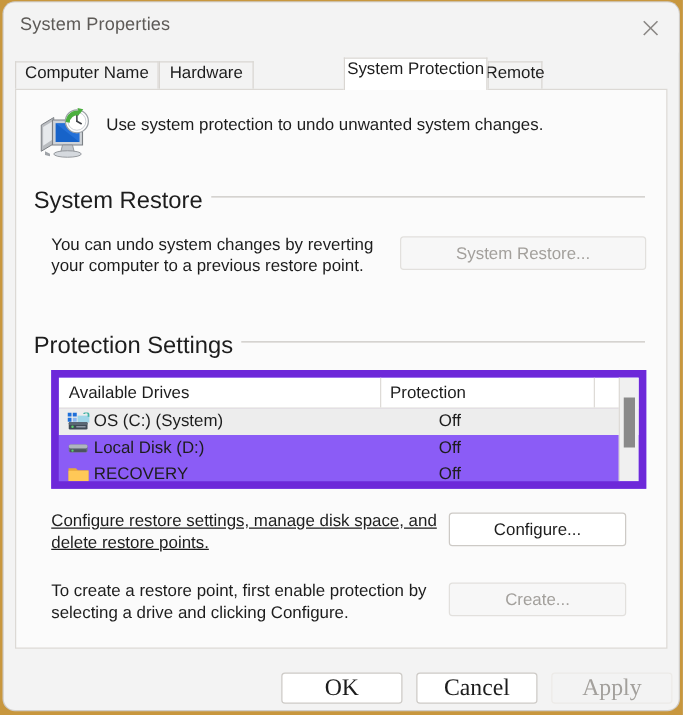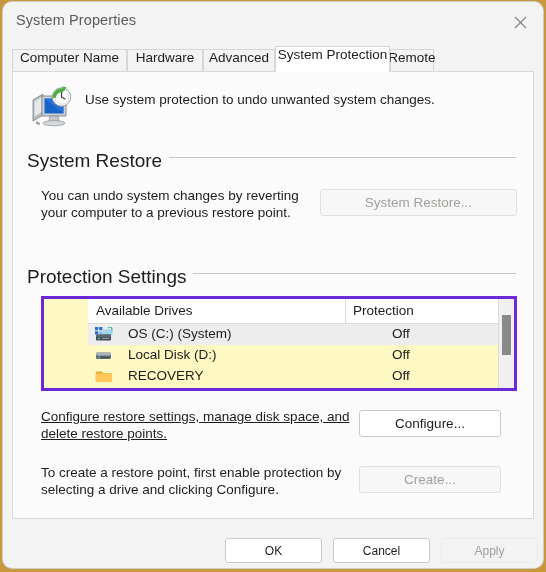--- a/index.html
+++ b/index.html
@@ -171,24 +171,23 @@
   .btn.disabled {
     background: #f7f7f7;
     border-color: #e2e0dd;
     color: #a3a09c;
   }
 
   
   .listbox {
     position: absolute;
     box-sizing: border-box;
-    background: #fef9c3;
-    border: 3px solid #6d28d9;
+    background: #8b5cf6;
+    border: 6px solid #6d28d9;
     overflow: hidden;
-    padding-left: 44px;
   }
   .list-header {
     position: relative;
     height: 24px;
     background: #ffffff;
     border-bottom: 1px solid #dedbd7;
   }
   .col-avail {
     position: absolute;
     left: 8px;
@@ -226,21 +225,21 @@
   .row.selected { background: #ededed; }
   .row-icon {
     position: absolute;
     left: 7px;
     top: 3px;
     width: 18px;
     height: 15px;
   }
   .row-name {
     position: absolute;
-    left: 40px;
+    left: 28px;
     top: 2px;
     font-size: 13.5px;
     color: #1d1d1d;
     white-space: nowrap;
   }
   .row-prot {
     position: absolute;
     left: 265px;
     top: 2px;
     font-size: 13.5px;
@@ -269,22 +268,22 @@
 
   
   .footer-btn {
     position: absolute;
     top: 536px;
     height: 25px;
     box-sizing: border-box;
     background: #ffffff;
     border: 1px solid #cdcac6;
     border-radius: 3px;
-    font-size: 12px;
-    font-family: Liberation Sans, sans-serif;
+    font-size: 19px;
+    font-family: Liberation Serif, serif;
     color: #1d1d1d;
     display: flex;
     align-items: center;
     justify-content: center;
     cursor: default;
   }
   .footer-btn.disabled {
     background: #f3f3f3;
     border-color: #eceae7;
     color: #a3a09c;
@@ -308,23 +307,20 @@
       </svg>
     </div>
   </div>
 
   <div class="tabstrip">
     <div class="tab" style="left:9px;width:115px;">
       <span>Computer Name</span>
     </div>
     <div class="tab" style="left:124px;width:76px;">
       <span>Hardware</span>
-    </div>
-    <div class="tab" style="left:200px;width:72px;">
-      <span>Advanced</span>
     </div>
     <div class="tab active" style="left:272px;width:115px;">
       <span>System Protection</span>
     </div>
     <div class="tab" style="left:387px;width:44px;">
       <span>Remote</span>
     </div>
   </div>
 
   <div class="panel">

